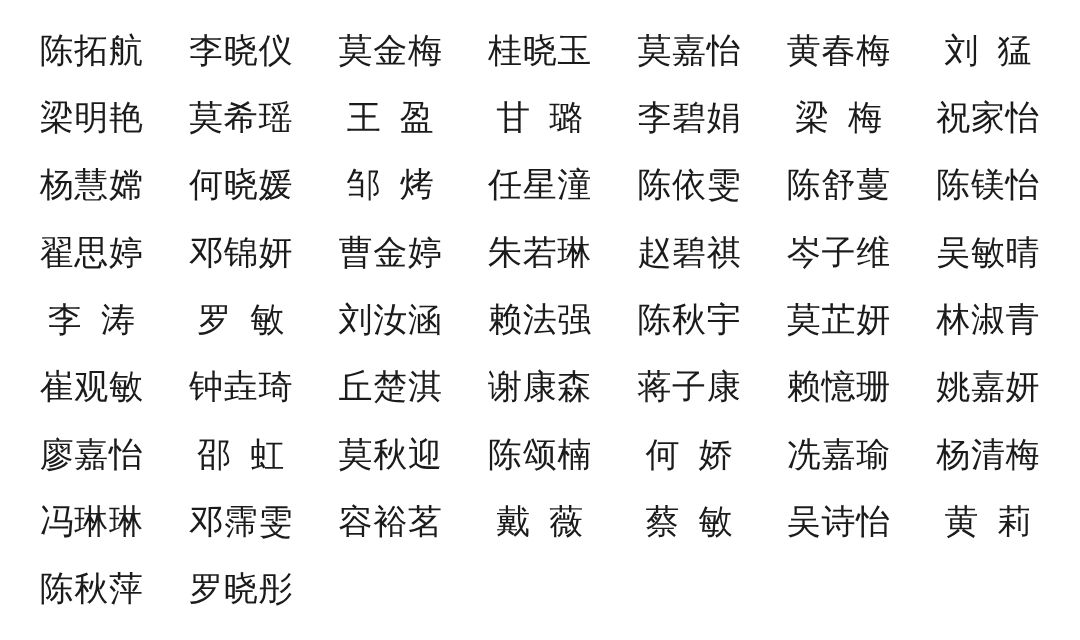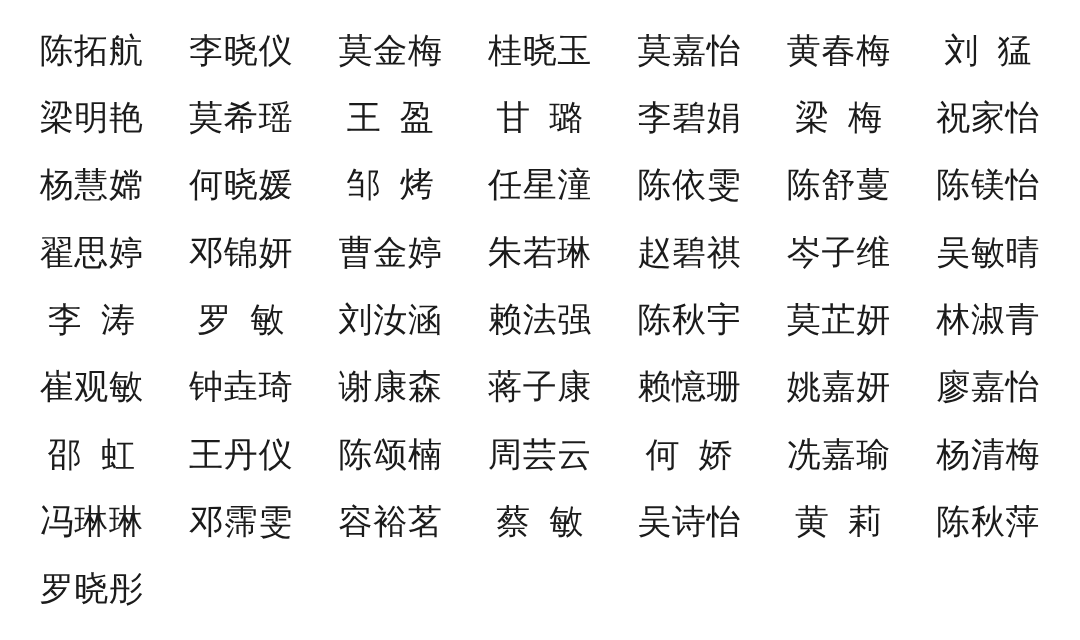--- a/index.html
+++ b/index.html
@@ -69,33 +69,34 @@
     <div class="name-cell">吴敏晴</div>
     <div class="name-cell">李  涛</div>
     <div class="name-cell">罗  敏</div>
     <div class="name-cell">刘汝涵</div>
     <div class="name-cell">赖法强</div>
     <div class="name-cell">陈秋宇</div>
     <div class="name-cell">莫芷妍</div>
     <div class="name-cell">林淑青</div>
     <div class="name-cell">崔观敏</div>
     <div class="name-cell">钟垚琦</div>
+    <div class="name-cell">丘楚淇</div>
     <div class="name-cell">谢康森</div>
     <div class="name-cell">蒋子康</div>
     <div class="name-cell">赖憶珊</div>
     <div class="name-cell">姚嘉妍</div>
     <div class="name-cell">廖嘉怡</div>
     <div class="name-cell">邵  虹</div>
-    <div class="name-cell">王丹仪</div>
+    <div class="name-cell">莫秋迎</div>
     <div class="name-cell">陈颂楠</div>
-    <div class="name-cell">周芸云</div>
     <div class="name-cell">何  娇</div>
     <div class="name-cell">冼嘉瑜</div>
     <div class="name-cell">杨清梅</div>
     <div class="name-cell">冯琳琳</div>
     <div class="name-cell">邓霈雯</div>
     <div class="name-cell">容裕茗</div>
+    <div class="name-cell">戴  薇</div>
     <div class="name-cell">蔡  敏</div>
     <div class="name-cell">吴诗怡</div>
     <div class="name-cell">黄  莉</div>
     <div class="name-cell">陈秋萍</div>
     <div class="name-cell">罗晓彤</div>
   </div>
 
 </body></html>

